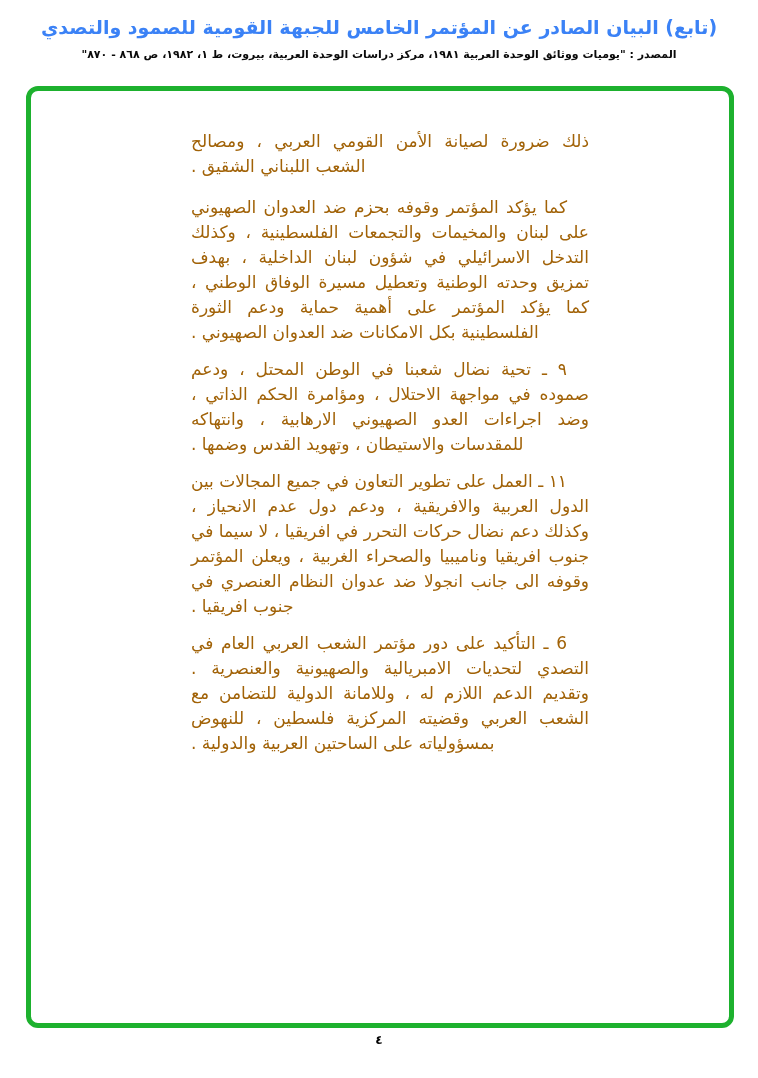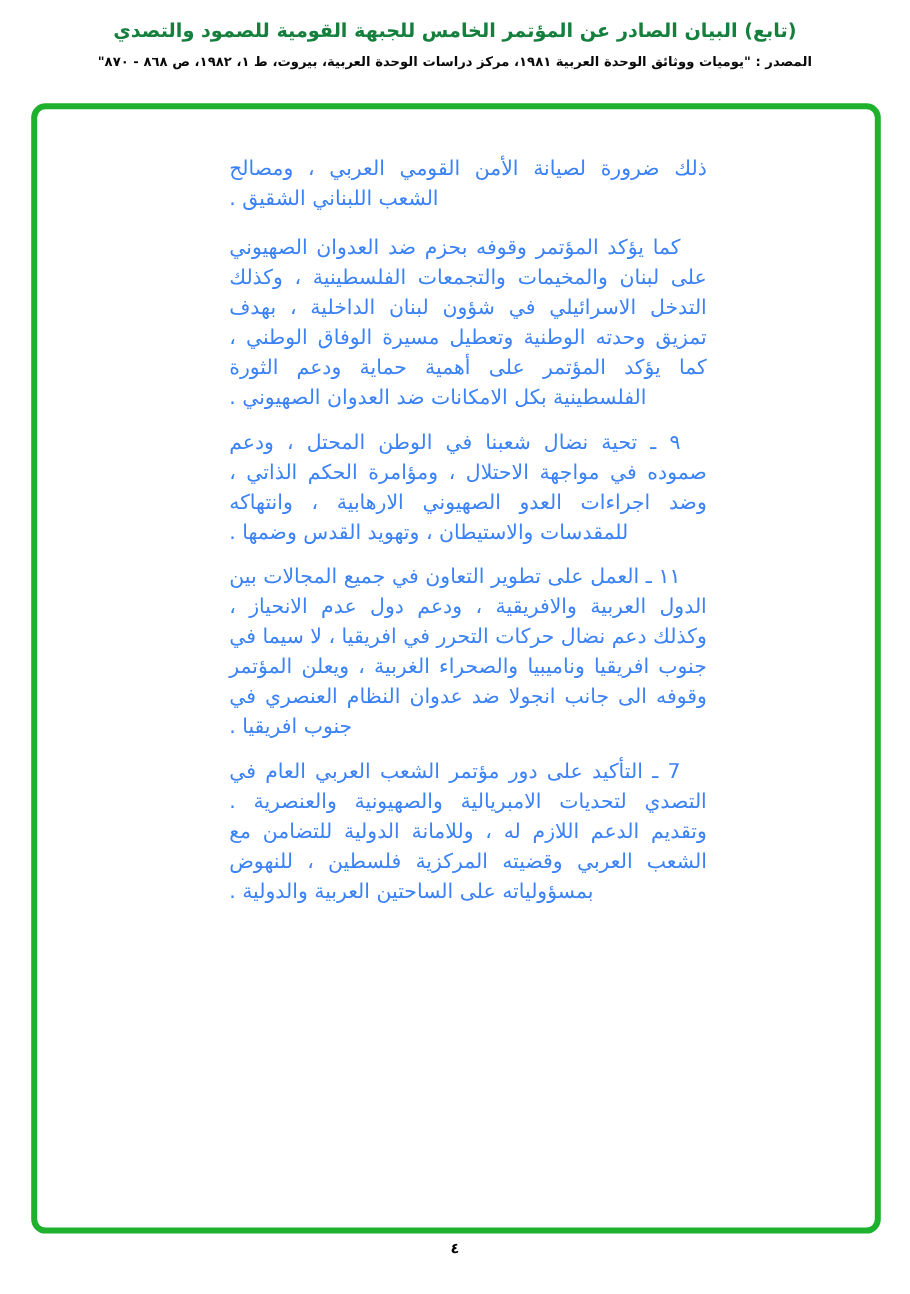--- a/index.html
+++ b/index.html
@@ -14,24 +14,24 @@
   }
   .header {
     position: absolute;
     top: 16px;
     left: 30px;
     right: 30px;
     text-align: center;
   }
   .doc-title {
     direction: rtl;
-    font-size: 16px;
+    font-size: 19px;
     font-weight: bold;
     letter-spacing: 0.2px;
-    color: #15803d;
+    color: #3b82f6;
   }
   .doc-source {
     direction: rtl;
     margin-top: 10px;
     font-size: 11px;
     font-weight: bold;
     color: #0a0a0a;
     white-space: nowrap;
   }
   .frame {
@@ -51,21 +51,21 @@
     left: 160px;
     right: 140px;
     direction: rtl;
   }
   .para {
     margin: 0 0 12px 0;
     font-size: 17px;
     line-height: 25px;
     text-align: justify;
     text-align-last: left;
-    color: #3b82f6;
+    color: #a16207;
   }
   .para.indent { text-indent: 22px; }
   .para.first { margin-bottom: 16px; }
   .page-number {
     position: absolute;
     top: 1033px;
     left: 0;
     right: 0;
     text-align: center;
     font-size: 12px;
@@ -82,19 +82,19 @@
     <div class="doc-title">(تابع) البيان الصادر عن المؤتمر الخامس للجبهة القومية للصمود والتصدي</div>
     <div class="doc-source">المصدر :  "يوميات ووثائق الوحدة العربية ١٩٨١، مركز دراسات الوحدة العربية، بيروت، ط ١، ١٩٨٢، ص ٨٦٨ - ٨٧٠"</div>
   </div>
 
   <div class="frame" style="border-color: rgb(29, 177, 46);">
     <div class="content">
         <p class="para first" dir="rtl">ذلك ضرورة لصيانة الأمن القومي العربي ، ومصالح الشعب اللبناني الشقيق .</p>
         <p class="para indent" dir="rtl">كما يؤكد المؤتمر وقوفه بحزم ضد العدوان الصهيوني على لبنان والمخيمات والتجمعات الفلسطينية ، وكذلك التدخل الاسرائيلي في شؤون لبنان الداخلية ، بهدف تمزيق وحدته الوطنية وتعطيل مسيرة الوفاق الوطني ، كما يؤكد المؤتمر على أهمية حماية ودعم الثورة الفلسطينية بكل الامكانات ضد العدوان الصهيوني .</p>
         <p class="para indent" dir="rtl">٩ ـ تحية نضال شعبنا في الوطن المحتل ، ودعم صموده في مواجهة الاحتلال ، ومؤامرة الحكم الذاتي ، وضد اجراءات العدو الصهيوني الارهابية ، وانتهاكه للمقدسات والاستيطان ، وتهويد القدس وضمها .</p>
         <p class="para indent" dir="rtl">١١ ـ العمل على تطوير التعاون في جميع المجالات بين الدول العربية والافريقية ، ودعم دول عدم الانحياز ، وكذلك دعم نضال حركات التحرر في افريقيا ، لا سيما في جنوب افريقيا وناميبيا والصحراء الغربية ، ويعلن المؤتمر وقوفه الى جانب انجولا ضد عدوان النظام العنصري في جنوب افريقيا .</p>
-        <p class="para indent" dir="rtl">7 ـ التأكيد على دور مؤتمر الشعب العربي العام في التصدي لتحديات الامبريالية والصهيونية والعنصرية . وتقديم الدعم اللازم له ، وللامانة الدولية للتضامن مع الشعب العربي وقضيته المركزية فلسطين ، للنهوض بمسؤولياته على الساحتين العربية والدولية .</p>
+        <p class="para indent" dir="rtl">6 ـ التأكيد على دور مؤتمر الشعب العربي العام في التصدي لتحديات الامبريالية والصهيونية والعنصرية . وتقديم الدعم اللازم له ، وللامانة الدولية للتضامن مع الشعب العربي وقضيته المركزية فلسطين ، للنهوض بمسؤولياته على الساحتين العربية والدولية .</p>
       </div>
   </div>
 
   <div class="page-number">٤</div>
 
 </div>
 
 </body></html>

